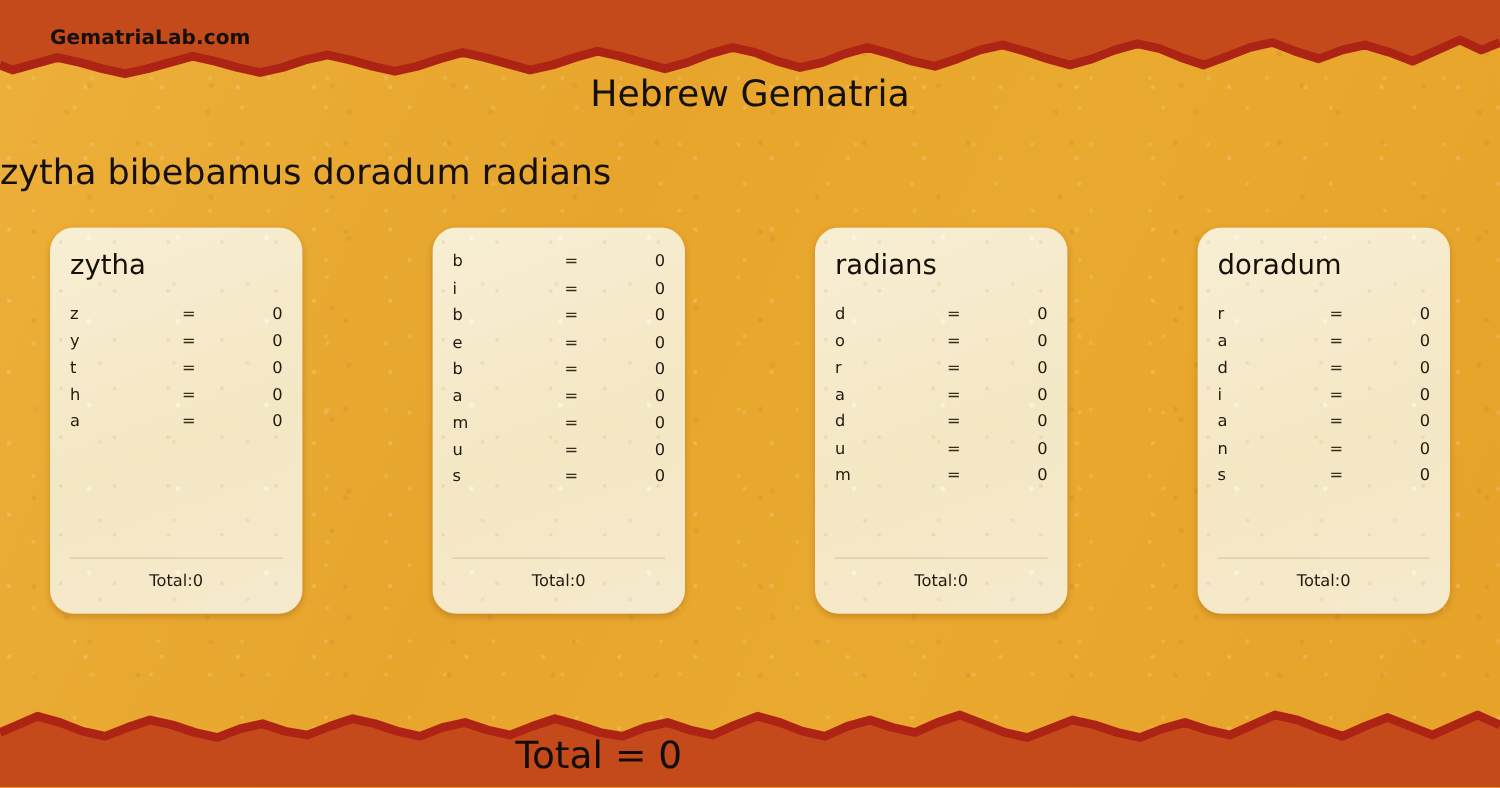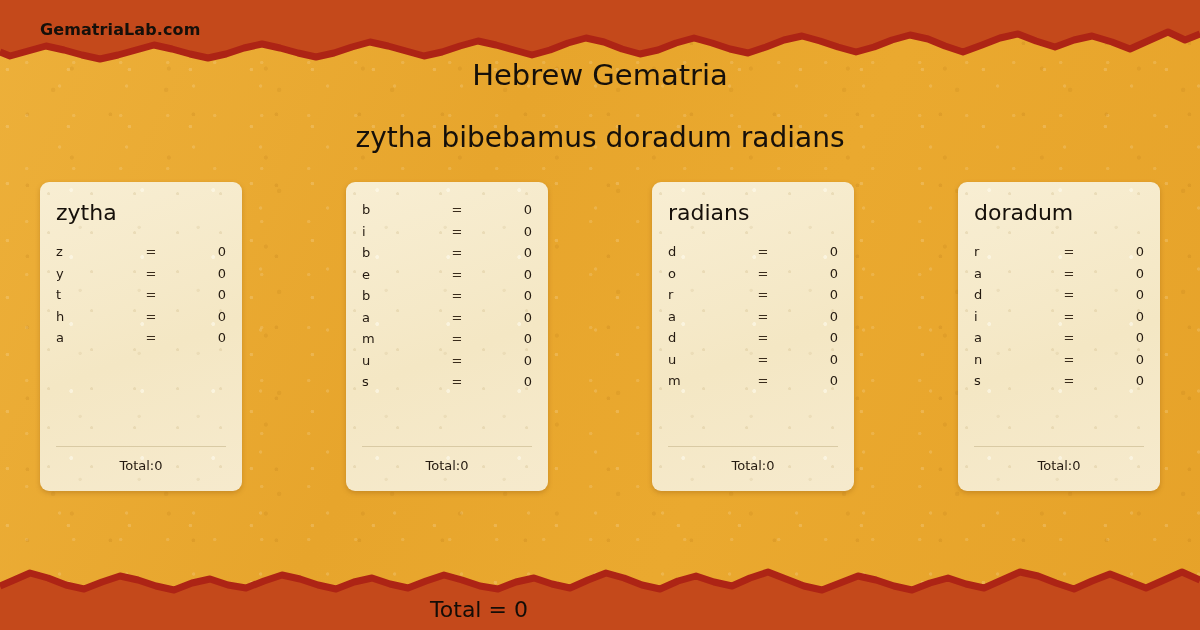--- a/index.html
+++ b/index.html
@@ -69,42 +69,41 @@
     text-align: center;
     font-size: 29px;
     color: #16100a;
     font-weight: 400;
   }
   #subtitle {
     position: absolute;
     left: 0;
     top: 121px;
     width: 1200px;
-    text-align: center;
     font-size: 28px;
     color: #16100a;
     font-weight: 400;
   }
 
   
   #cards {
     position: absolute;
     left: 40px;
     top: 182px;
     width: 1120px;
     height: 309px;
     display: flex;
     justify-content: space-between;
   }
   .card {
     position: relative;
     width: 202px;
     height: 309px;
     box-sizing: border-box;
-    border-radius: 9px;
+    border-radius: 19px;
     padding: 20px 16px 0 16px;
     background-color: #f6eacb;
     background-image:
       radial-gradient(circle at 20% 30%, rgba(206,184,134,0.30) 0 1.2px, transparent 1.8px),
       radial-gradient(circle at 68% 72%, rgba(210,190,145,0.26) 0 1.4px, transparent 2px),
       radial-gradient(circle at 44% 12%, rgba(255,252,240,0.55) 0 1.6px, transparent 2.2px),
       linear-gradient(160deg, #f8eed3 0%, #f4e7c4 55%, #f6eacd 100%);
     background-size: 43px 39px, 59px 63px, 71px 67px, 100% 100%;
     box-shadow: 0 2px 5px rgba(120,66,10,0.28);
     display: flex;
@@ -154,21 +153,21 @@
     padding-bottom: 18px;
   }
 
   
   #grand-total {
     position: absolute;
     left: 0;
     bottom: 8px;
     width: 958px;
     text-align: center;
-    font-size: 22px;
+    font-size: 30px;
     color: #130d07;
     font-weight: 400;
   }
 </style>
 </head>
 <body>
 
 <div id="stage">
 
   <div class="band band-top">

